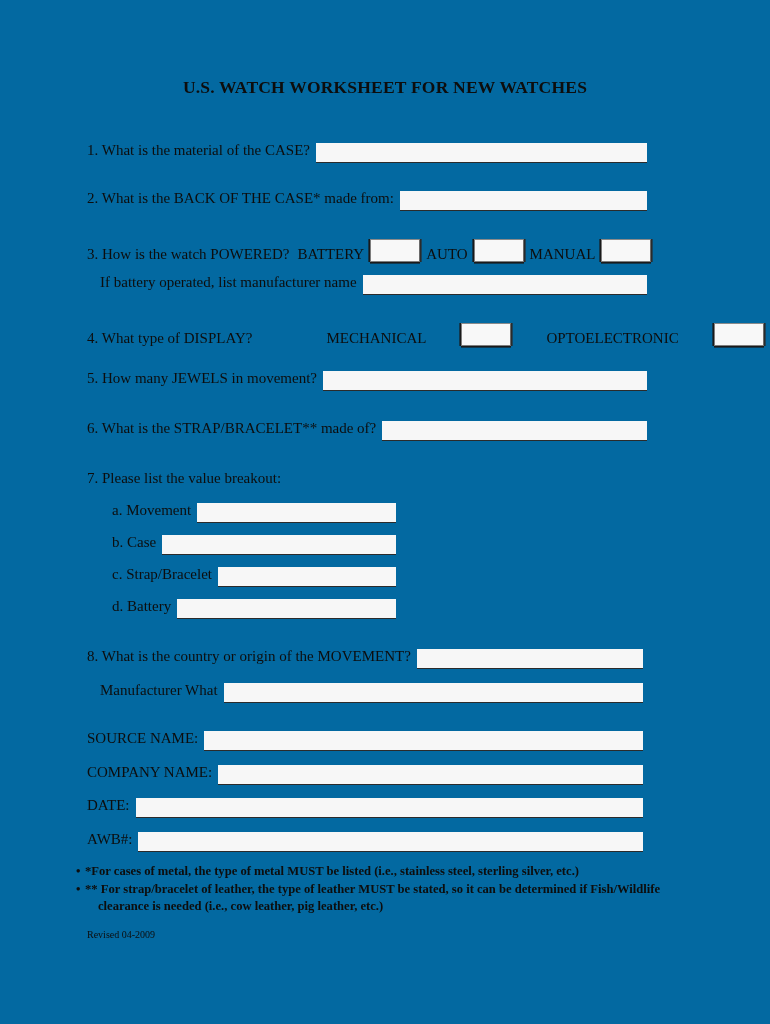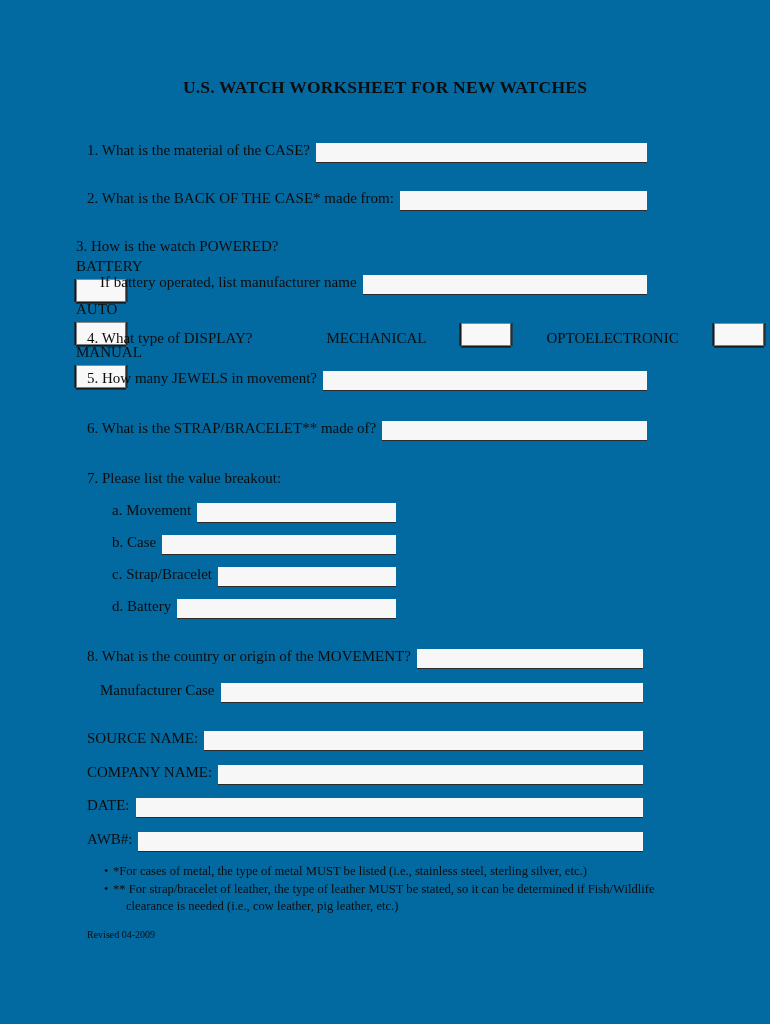--- a/index.html
+++ b/index.html
@@ -81,25 +81,26 @@
     position: relative;
     top: 3px;
   }
 
   .gap-sm { display: inline-block; width: 8px; flex: 0 0 auto; }
   .gap-md { display: inline-block; width: 16px; flex: 0 0 auto; }
 
   
   .notes {
     position: absolute;
-    left: 104px;
+    left: 76px;
     top: 863px;
     width: 570px;
     font-size: 12.6px;
     line-height: 17.5px;
+    font-weight: bold;
   }
   .note-line {
     white-space: nowrap;
   }
   .note-cont {
     padding-left: 22px;
     white-space: nowrap;
   }
   .bullet { display: inline-block; width: 9px; }
 
@@ -121,21 +122,21 @@
   <div class="row" style="left:87px; top:140px; width:560px;">
     <span class="label">1. What is the material of the CASE?</span>
     <span class="fill dotted"></span>
   </div>
 
   <div class="row" style="left:87px; top:188px; width:560px;">
     <span class="label">2. What is the BACK OF THE CASE* made from:</span>
     <span class="fill"></span>
   </div>
 
-  <div class="row" style="left:70px; top:236px;flex-direction:column;">
+  <div class="row" style="left:87px; top:236px;">
     <span class="label">3. How is the watch POWERED?</span>
     <span class="gap-sm"></span>
     <span class="label">BATTERY</span>
     <span class="box"></span>
     <span class="label">AUTO</span>
     <span class="box"></span>
     <span class="label">MANUAL</span>
     <span class="box"></span>
   </div>
 
@@ -186,21 +187,21 @@
     <span class="label">d. Battery</span>
     <span class="fill"></span>
   </div>
 
   <div class="row" style="left:87px; top:646px; width:556px;">
     <span class="label">8. What is the country or origin of the MOVEMENT?</span>
     <span class="fill"></span>
   </div>
 
   <div class="row" style="left:100px; top:680px; width:543px;">
-    <span class="label">Manufacturer Case</span>
+    <span class="label">Manufacturer What</span>
     <span class="fill"></span>
   </div>
 
   <div class="row" style="left:87px; top:728px; width:556px;">
     <span class="label">SOURCE NAME:</span>
     <span class="fill"></span>
   </div>
 
   <div class="row" style="left:87px; top:762px; width:556px;">
     <span class="label">COMPANY NAME:</span>

